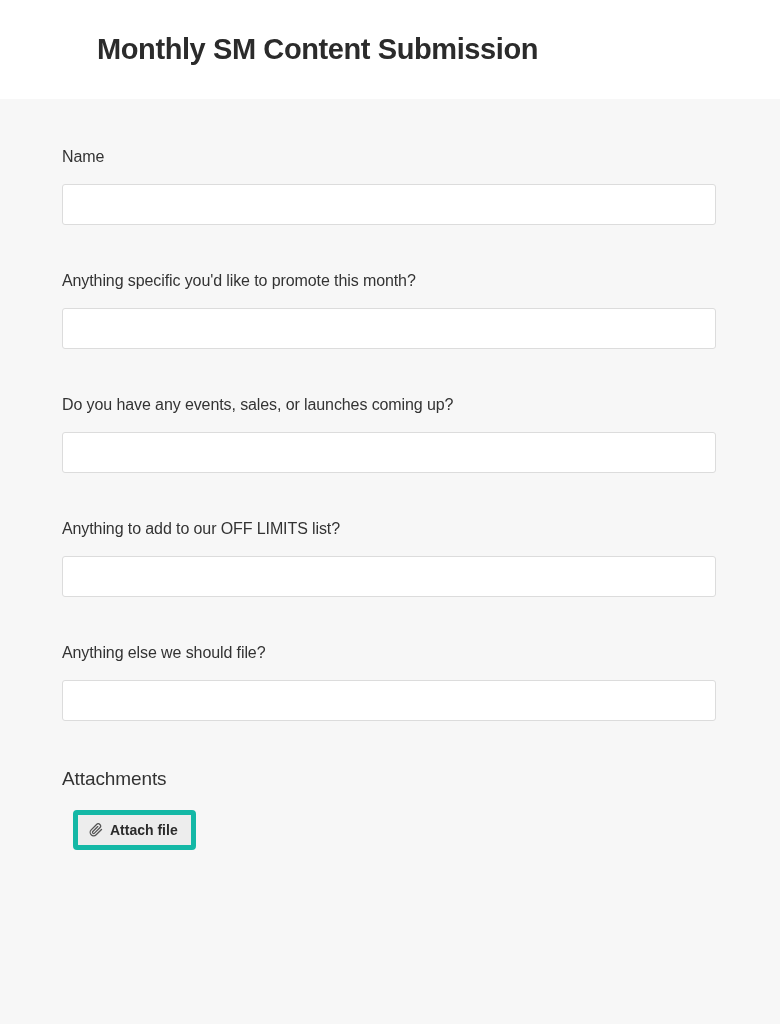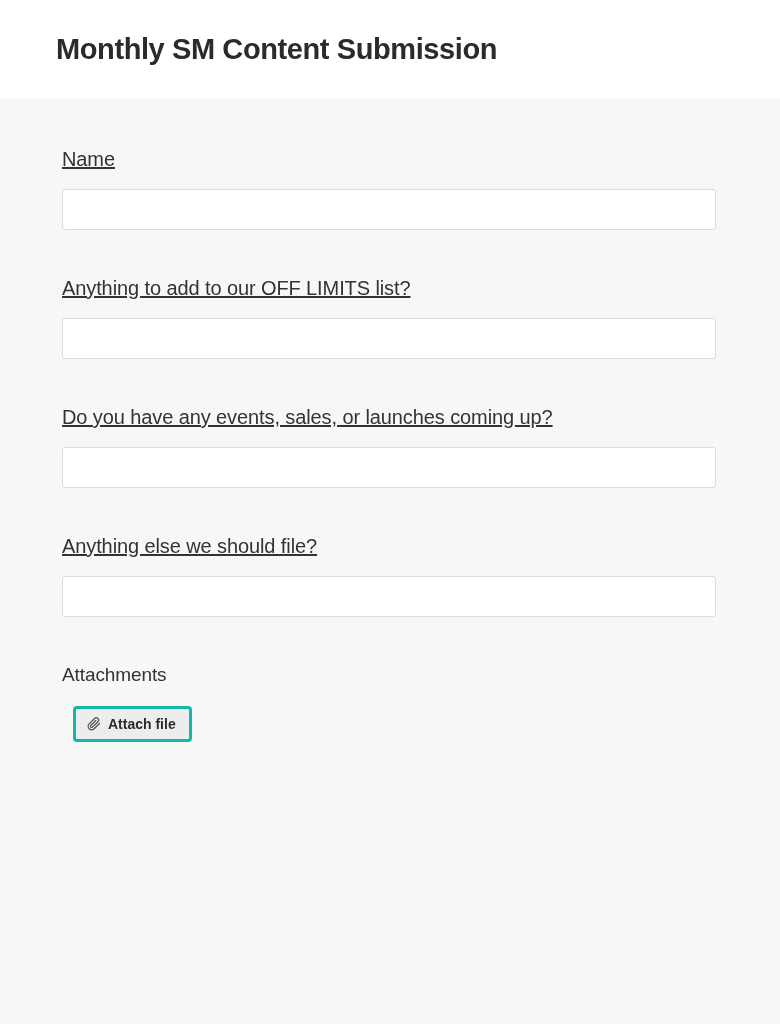--- a/index.html
+++ b/index.html
@@ -19,44 +19,43 @@
     overflow: hidden;
   }
   .header {
     background: #ffffff;
     height: 99px;
     padding: 0;
     display: flex;
     align-items: center;
   }
   .header-title {
-    margin-left: 56px;
+    margin-left: 97px;
     font-size: 29px;
     font-weight: bold;
     color: #2b2b2b;
     letter-spacing: -0.4px;
     line-height: 1.1;
   }
   .form-body {
     padding: 0 62px;
     background: #f7f7f7;
   }
   .field {
     padding-top: 46px;
   }
   .field:first-child {
     padding-top: 48px;
   }
   .field-label {
-    font-size: 20px;
+    font-size: 16px;
     color: #333333;
     line-height: 1.25;
     margin-bottom: 17px;
     letter-spacing: -0.1px;
-    text-decoration: underline;
   }
   .text-input {
     display: block;
     width: 654px;
     height: 41px;
     background: #ffffff;
     border: 1px solid #dcdcdc;
     border-radius: 3px;
     font-family: "Liberation Sans", sans-serif;
     font-size: 16px;
@@ -72,21 +71,21 @@
     font-size: 19px;
     color: #333333;
     margin-bottom: 20px;
     letter-spacing: -0.1px;
   }
   .attach-button {
     display: inline-flex;
     align-items: center;
     gap: 7px;
     background: #ededed;
-    border: 3px solid #14b8a6;
+    border: 5px solid #14b8a6;
     border-radius: 4px;
     padding: 7px 13px 7px 11px;
     font-size: 14px;
     font-weight: bold;
     color: #2b2b2b;
     font-family: "Liberation Sans", sans-serif;
     cursor: pointer;
     margin-left: 11px;
   }
   .clip-icon {
@@ -107,28 +106,32 @@
     <div class="header-title">Monthly SM Content Submission</div>
   </div>
 
   <div class="form-body">
 
     <div class="field">
       <div class="field-label">Name</div>
       <input class="text-input" type="text" placeholder="" style="">
     </div>
 
-
     <div class="field">
-      <div class="field-label">Anything to add to our OFF LIMITS list?</div>
+      <div class="field-label">Anything specific you'd like to promote this month?</div>
       <input class="text-input" type="text" placeholder="" style="">
     </div>
 
     <div class="field">
       <div class="field-label">Do you have any events, sales, or launches coming up?</div>
+      <input class="text-input" type="text" placeholder="" style="">
+    </div>
+
+    <div class="field">
+      <div class="field-label">Anything to add to our OFF LIMITS list?</div>
       <input class="text-input" type="text" placeholder="" style="">
     </div>
 
     <div class="field">
       <div class="field-label">Anything else we should file?</div>
       <input class="text-input" type="text" placeholder="" style="">
     </div>
 
     <div class="attachments-block">
       <div class="attach-label">Attachments</div>

